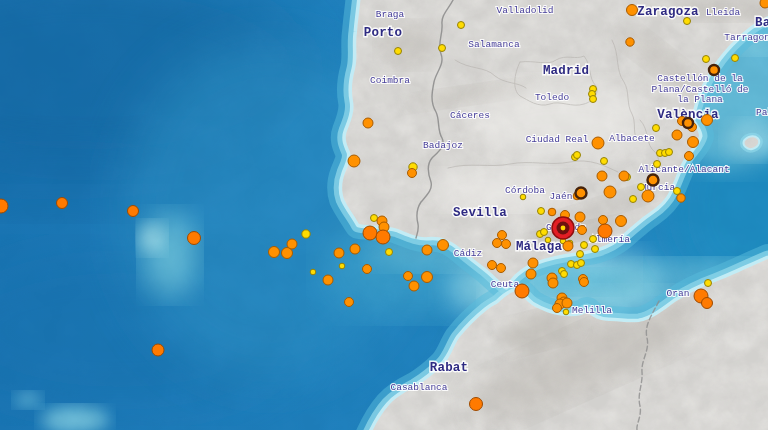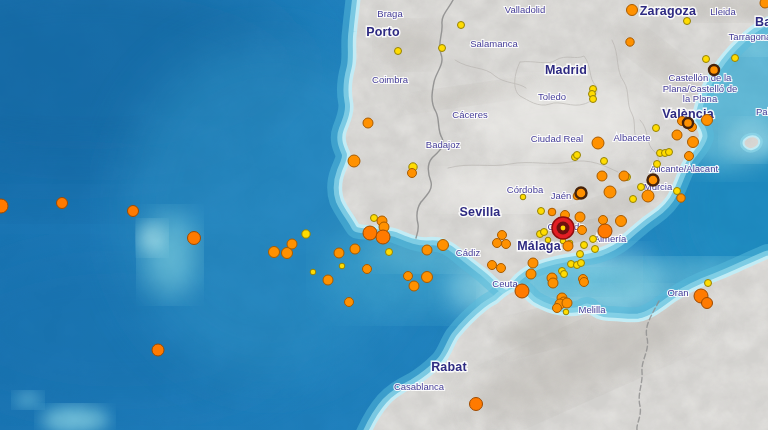--- a/index.html
+++ b/index.html
@@ -1,16 +1,16 @@
 <!DOCTYPE html>
 <html><head>
 <meta charset="utf-8">
 <style>
   html,body{margin:0;padding:0;background:#222;}
-  .stage{position:relative;width:768px;height:430px;overflow:hidden;font-family:Liberation Sans, sans-serif;}
+  .stage{position:relative;width:768px;height:430px;overflow:hidden;font-family:Liberation Mono, monospace;}
   svg{display:block;}
   text.city{paint-order:stroke;stroke:#ffffff;stroke-opacity:.88;fill:#443c98;}
   text.city.minor{font-size:9.5px;font-weight:400;stroke-width:2.2px;}
   text.city.major{font-size:12.5px;font-weight:700;letter-spacing:.2px;fill:#2e2a82;stroke-width:2.8px;}
 </style>
 </head>
 <body>
 
 <div class="stage">
 <svg id="map-svg" width="768" height="430" viewBox="0 0 768 430">

